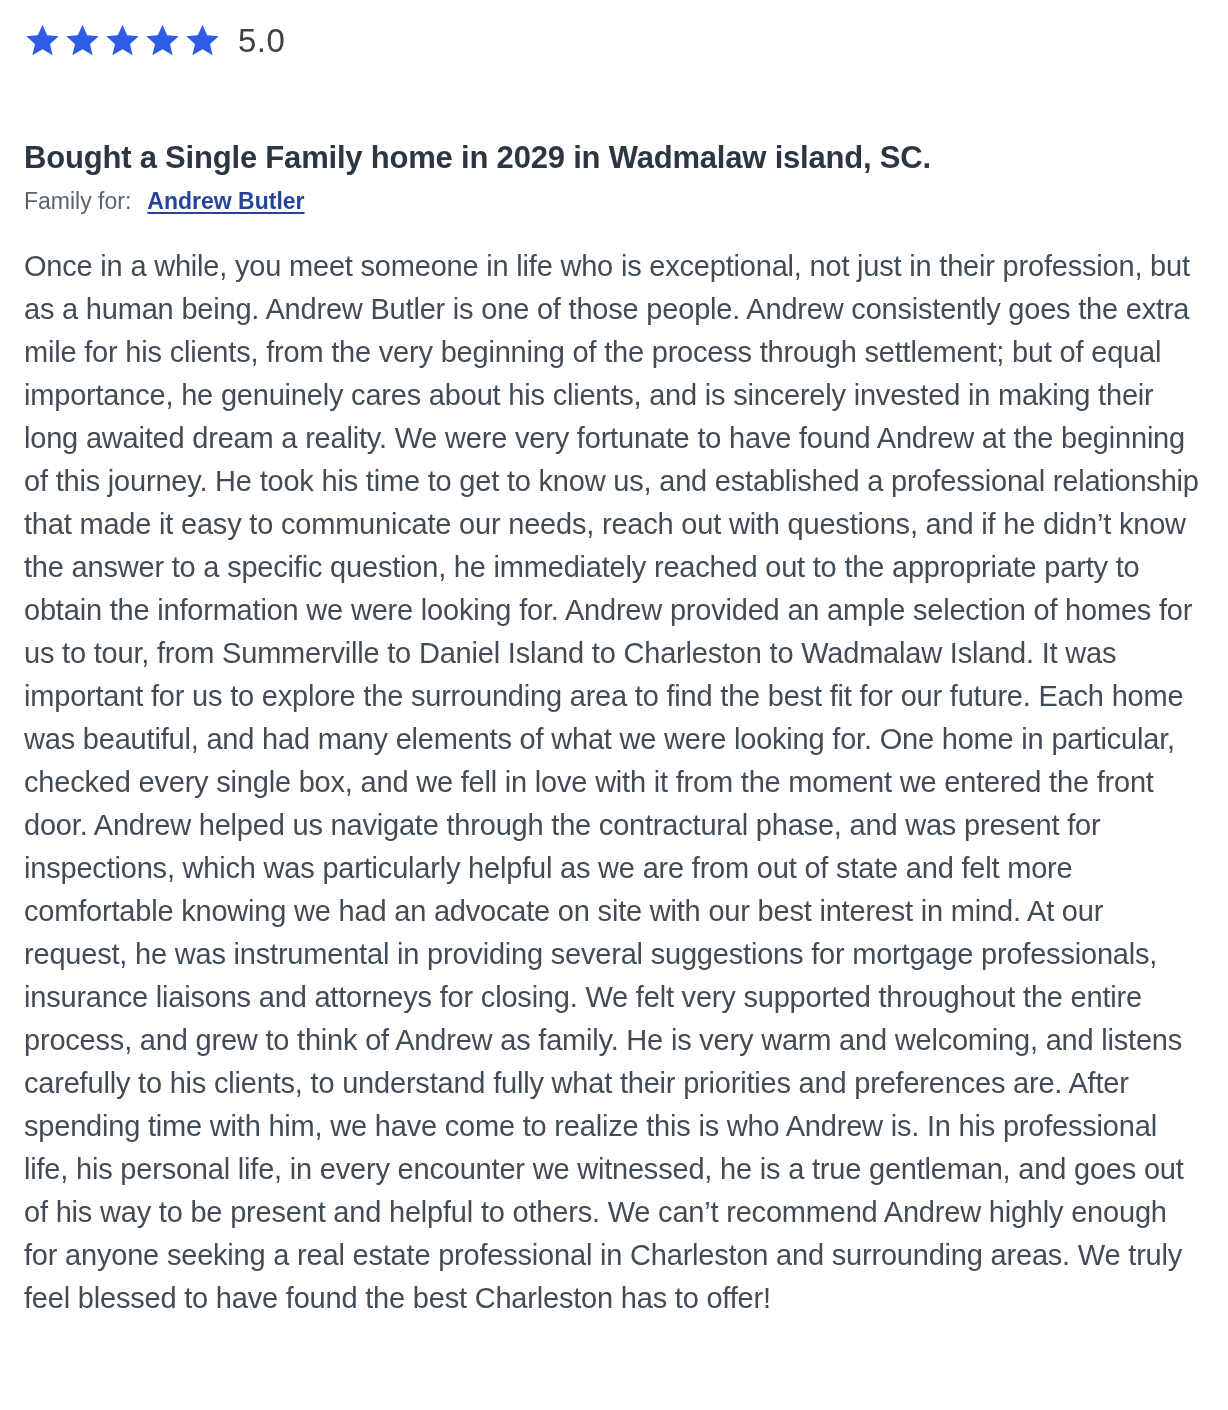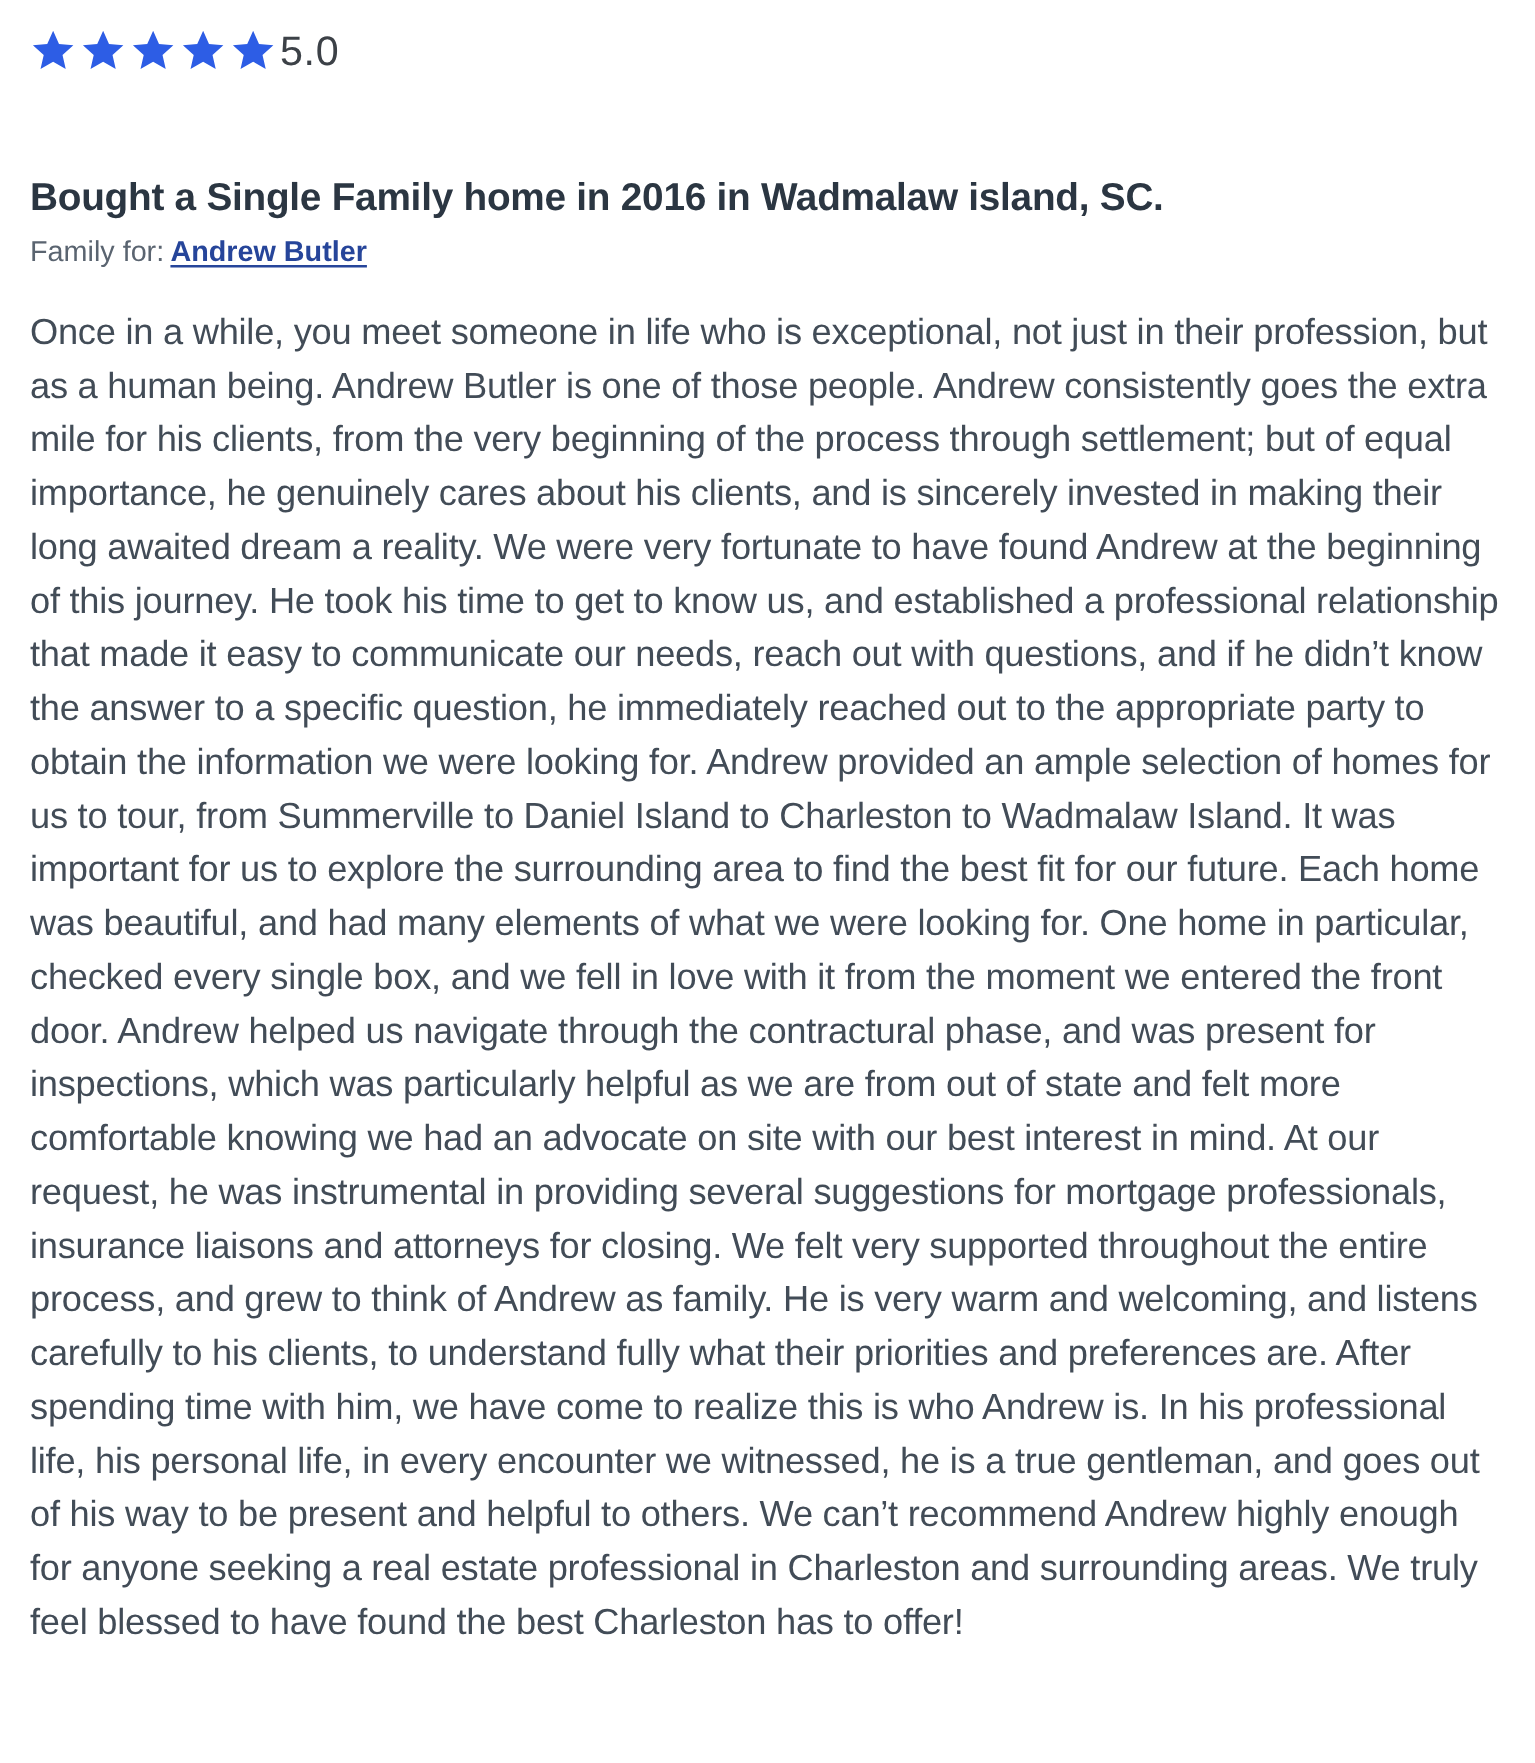--- a/index.html
+++ b/index.html
@@ -37,20 +37,21 @@
 
   .star svg {
     width: 37px;
     height: 37px;
     fill: var(--star-blue, #2d5de5);
   }
 
   .rating-value {
     font-size: 33px;
     color: var(--rating-text, #3c4147);
+    margin-left: 14px;
     letter-spacing: 0.5px;
   }
 
   
   .headline {
     font-size: 31px;
     font-weight: 700;
     color: var(--heading-dark, #2b3642);
     letter-spacing: -0.2px;
     margin-bottom: 12px;
@@ -61,21 +62,21 @@
     font-size: 23px;
     color: var(--muted-text, #5a6470);
     margin-bottom: 30px;
   }
 
   .agent-link {
     color: var(--link-blue, #26459a);
     font-weight: 700;
     text-underline-offset: 3px;
     text-decoration-thickness: 2px;
-    margin-left: 5px;
+    margin-left: 16px;
     cursor: pointer;
   }
 
   
   .review-body {
     font-size: 29px;
     line-height: 43px;
     color: var(--body-text, #424c57);
     max-width: 1180px;
     letter-spacing: -0.2px;
@@ -111,21 +112,21 @@
         </span>
         <span class="star">
           <svg viewBox="0 0 24 24" xmlns="http://www.w3.org/2000/svg">
             <path d="M12 1.1l3.05 6.84 7.45.68-5.62 4.94 1.66 7.3L12 17.06l-6.54 3.8 1.66-7.3L1.5 8.62l7.45-.68z"></path>
           </svg>
         </span>
       </div>
     <span class="rating-value">5.0</span>
   </div>
 
-  <h2 class="headline">Bought a Single Family home in 2016 in Wadmalaw island, SC.</h2>
+  <h2 class="headline">Bought a Single Family home in 2029 in Wadmalaw island, SC.</h2>
 
   <div class="review-for">
     <span>Family for:</span><a class="agent-link" href="#">Andrew Butler</a>
   </div>
 
   <p class="review-body">Once in a while, you meet someone in life who is exceptional, not just in their profession, but as a human being. Andrew Butler is one of those people. Andrew consistently goes the extra mile for his clients, from the very beginning of the process through settlement; but of equal importance, he genuinely cares about his clients, and is sincerely invested in making their long awaited dream a reality. We were very fortunate to have found Andrew at the beginning of this journey. He took his time to get to know us, and established a professional relationship that made it easy to communicate our needs, reach out with questions, and if he didn’t know the answer to a specific question, he immediately reached out to the appropriate party to obtain the information we were looking for. Andrew provided an ample selection of homes for us to tour, from Summerville to Daniel Island to Charleston to Wadmalaw Island. It was important for us to explore the surrounding area to find the best fit for our future. Each home was beautiful, and had many elements of what we were looking for. One home in particular, checked every single box, and we fell in love with it from the moment we entered the front door. Andrew helped us navigate through the contractural phase, and was present for inspections, which was particularly helpful as we are from out of state and felt more comfortable knowing we had an advocate on site with our best interest in mind. At our request, he was instrumental in providing several suggestions for mortgage professionals, insurance liaisons and attorneys for closing. We felt very supported throughout the entire process, and grew to think of Andrew as family. He is very warm and welcoming, and listens carefully to his clients, to understand fully what their priorities and preferences are. After spending time with him, we have come to realize this is who Andrew is. In his professional life, his personal life, in every encounter we witnessed, he is a true gentleman, and goes out of his way to be present and helpful to others. We can’t recommend Andrew highly enough for anyone seeking a real estate professional in Charleston and surrounding areas. We truly feel blessed to have found the best Charleston has to offer!</p>
 
 </div>
 
 </body></html>

